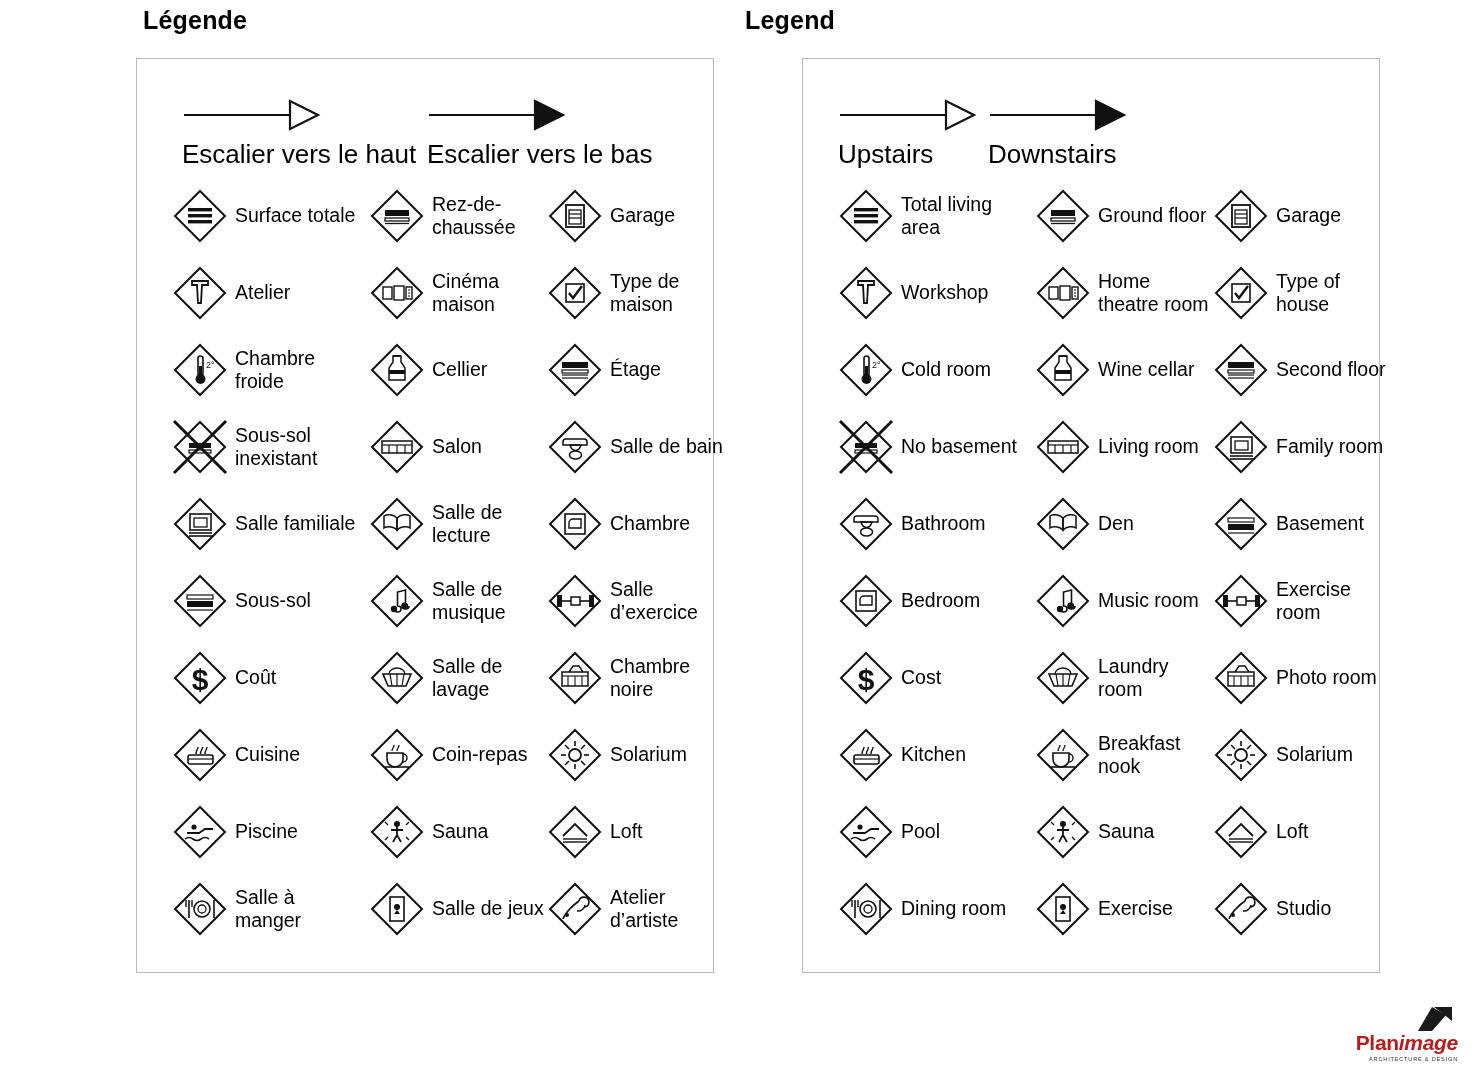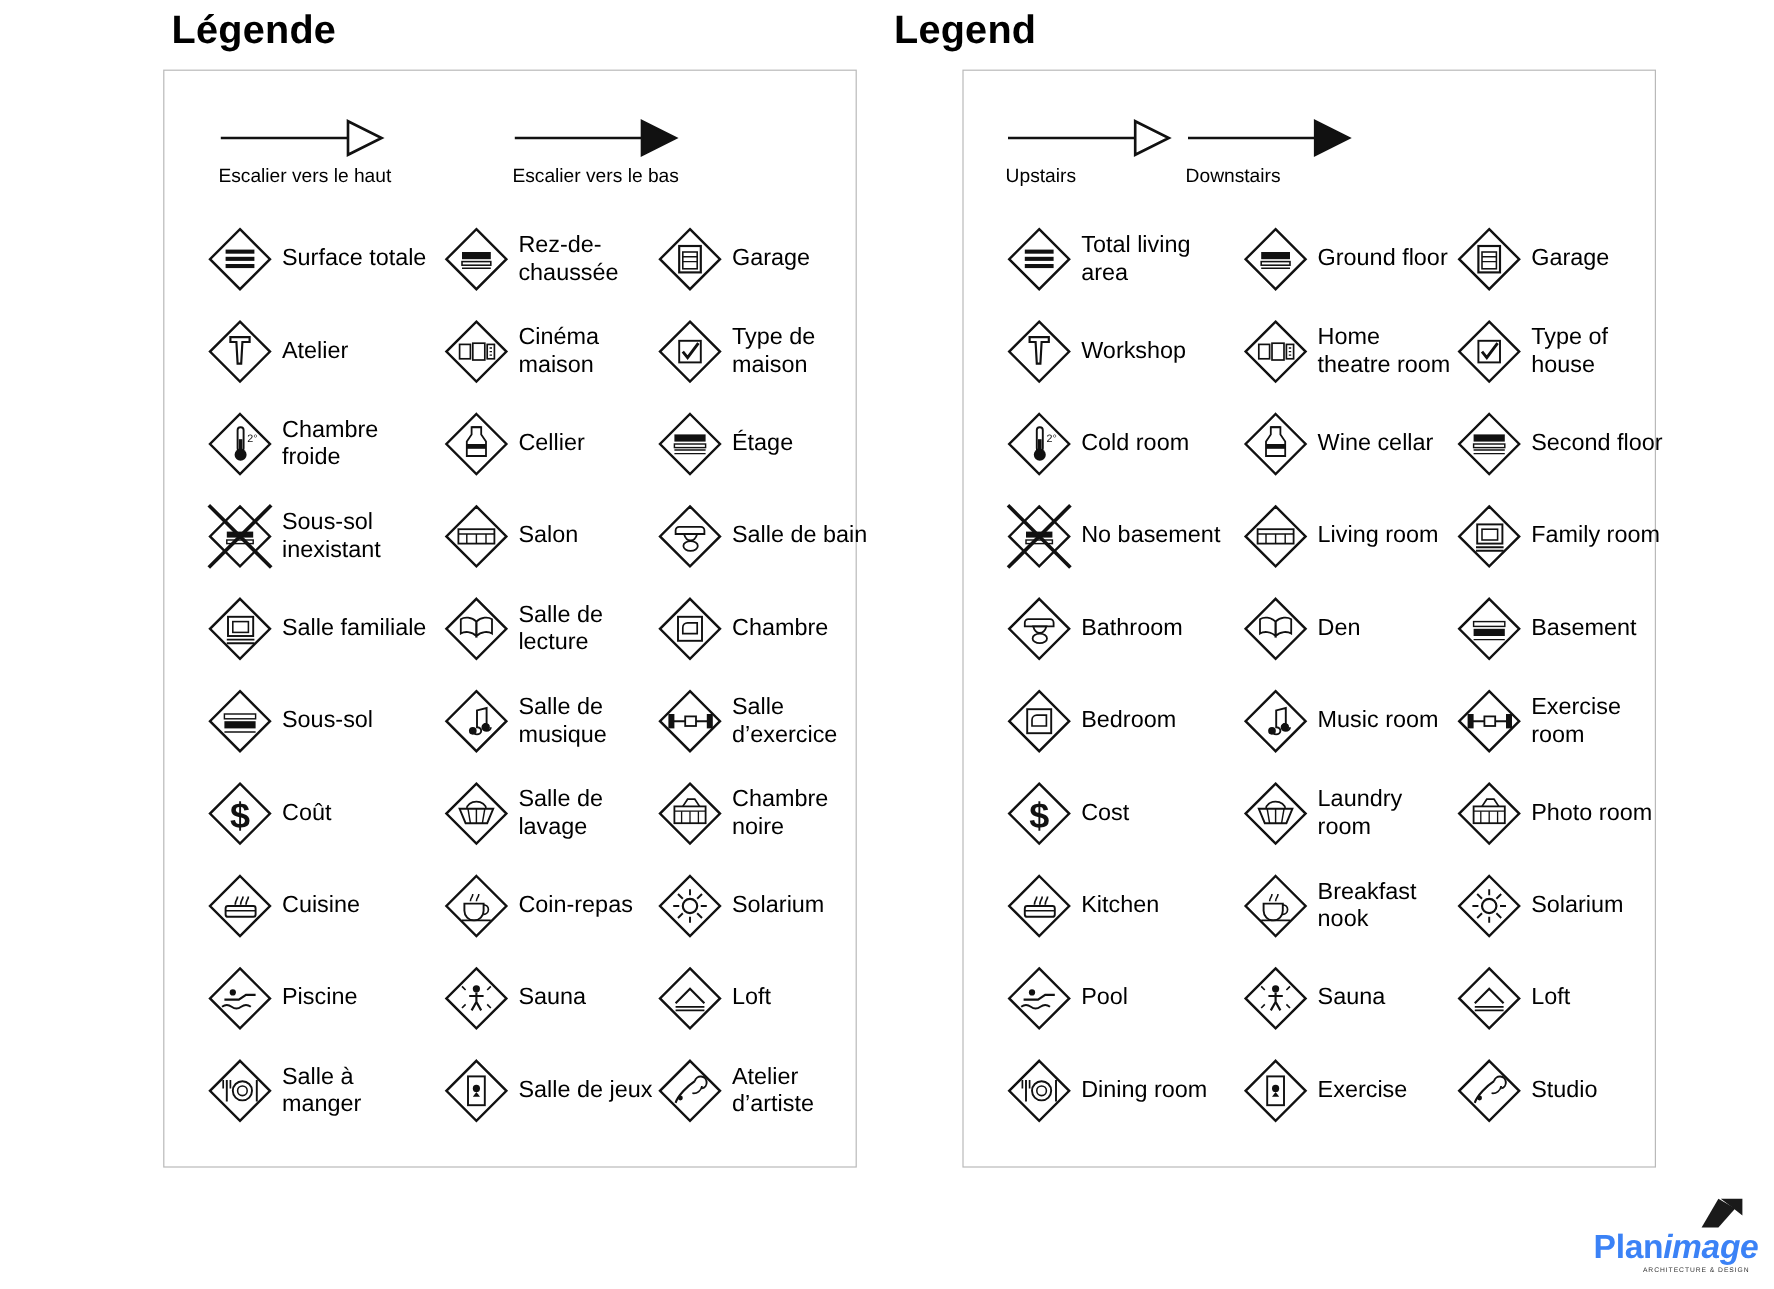--- a/index.html
+++ b/index.html
@@ -24,21 +24,21 @@
     border: 1px solid #b9b9b9;
     box-sizing: border-box;
     background: #fff;
   }
   #panel-fr { left: 136px; }
   #panel-en { left: 766px; margin-left: 36px; }
 
   .panel-title {
     position: absolute;
     top: 6px;
-    font-size: 33px;
+    font-size: 25px;
     font-weight: bold;
     letter-spacing: 0.2px;
     color: #000;
   }
   #title-fr { left: 143px; }
   #title-en { left: 745px; }
 
   
   .arrows {
     position: absolute;
@@ -46,21 +46,21 @@
     left: 0;
     width: 100%;
     height: 95px;
   }
   .arrow-item {
     position: absolute;
     top: 0;
   }
   .arrow-item .arrow-svg { display: block; }
   .arrow-label {
-    font-size: 16px;
+    font-size: 26px;
     color: #000;
     margin-top: 4px;
     white-space: nowrap;
   }
 
   
   .grid {
     position: absolute;
     top: 118px;
     left: 0;
@@ -93,24 +93,24 @@
 
   
   #logo {
     position: absolute;
     right: 20px;
     bottom: 12px;
     width: 130px;
     text-align: right;
   }
   .logo-word {
-    font-size: 28px;
+    font-size: 21px;
     font-weight: bold;
     letter-spacing: -0.3px;
-    color: #3b82f6;
+    color: #b91c1c;
   }
   .logo-word i { font-weight: bold; font-style: italic; }
   .logo-sub {
     font-size: 5.6px;
     letter-spacing: 0.8px;
     color: #333;
     margin-top: 1px;
   }
   .logo-mark {
     position: absolute;

